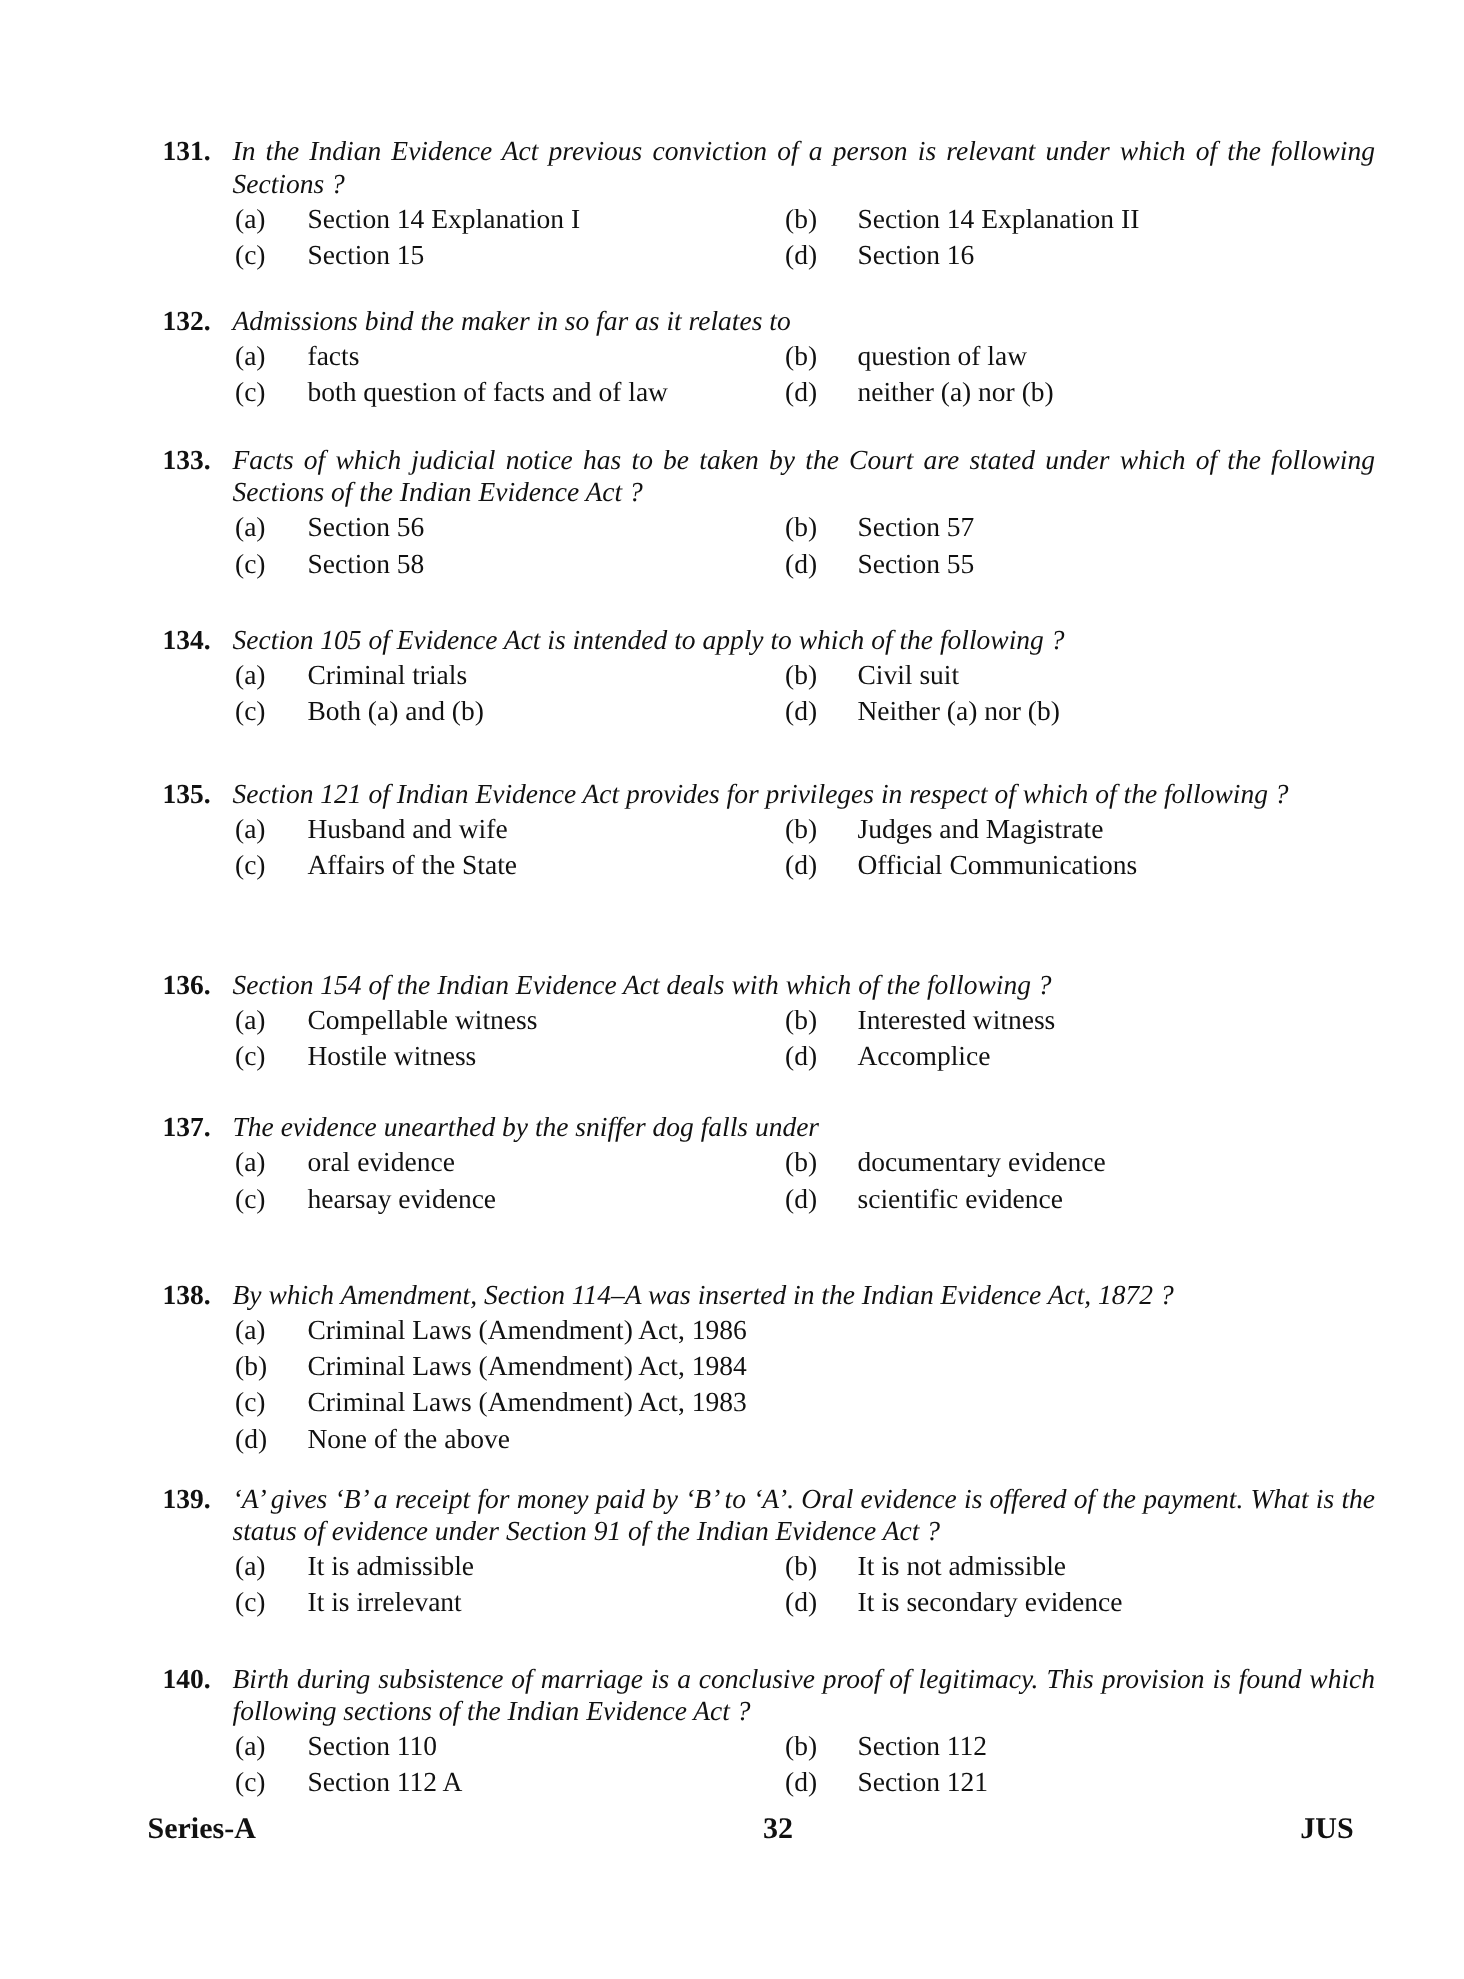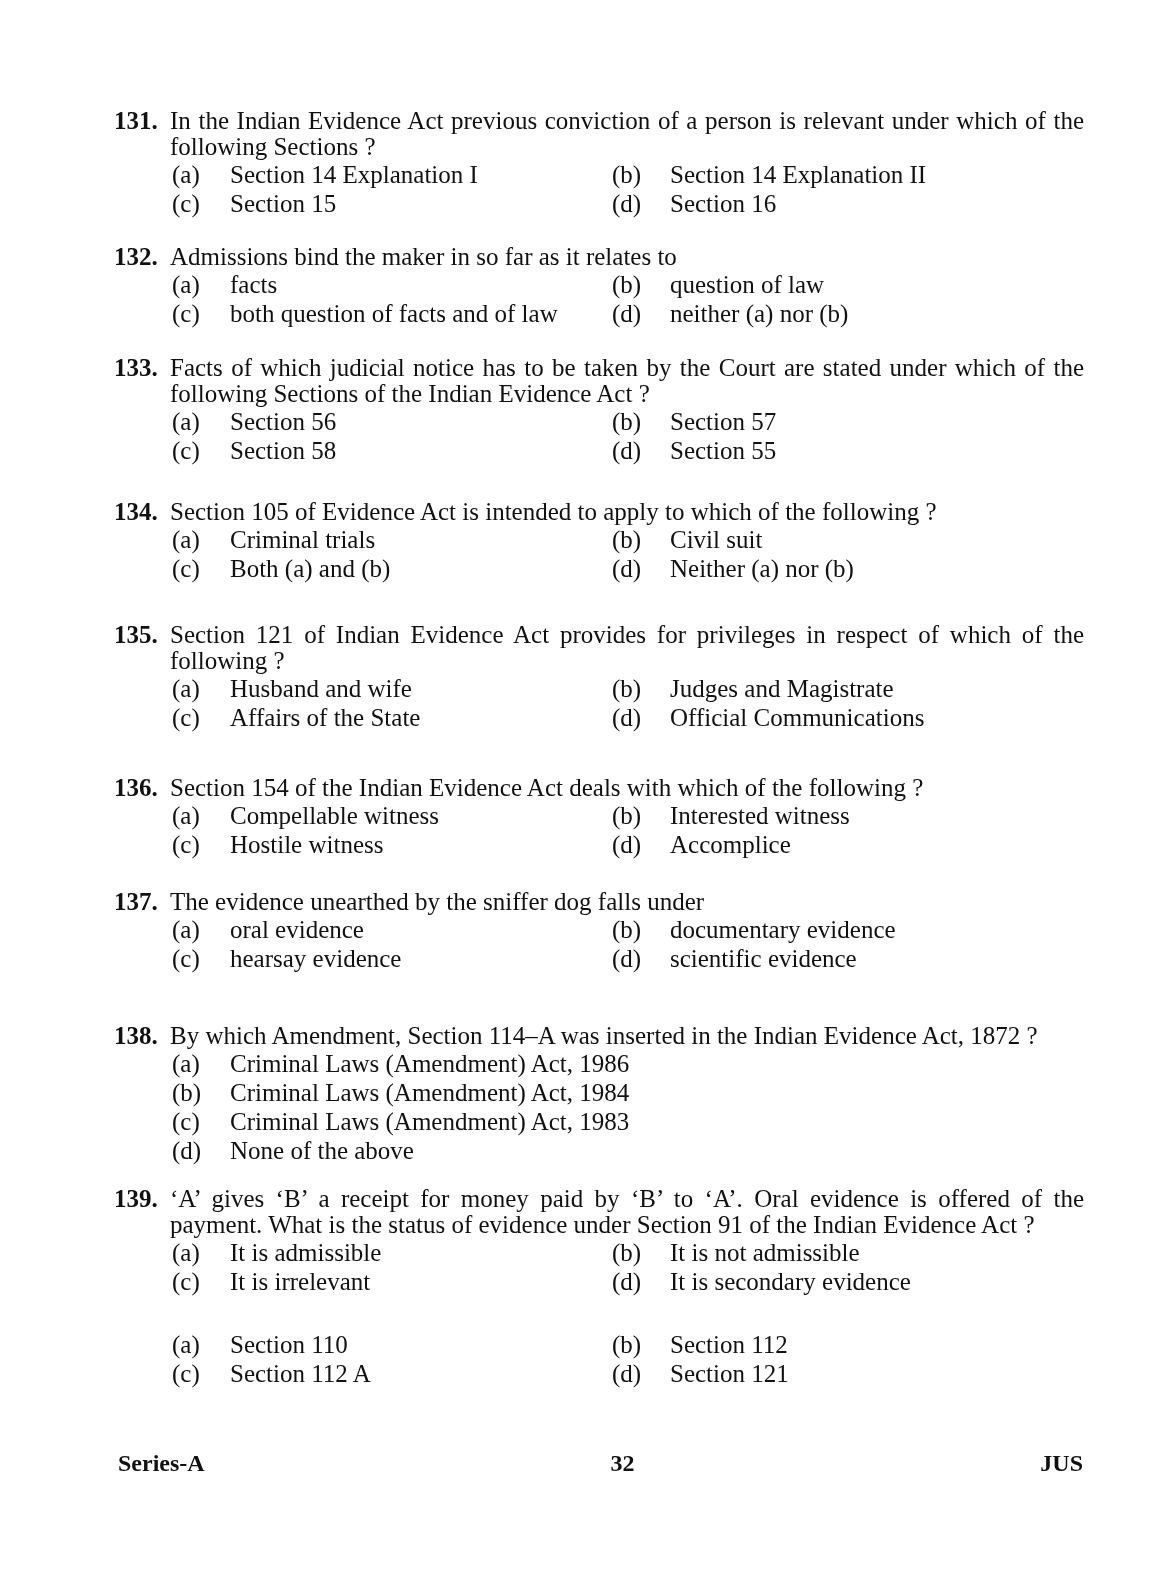--- a/index.html
+++ b/index.html
@@ -1,22 +1,22 @@
 <!DOCTYPE html>
 <html><head>
 <meta charset="utf-8">
 <style>
   html,body{margin:0;padding:0;background:#fff;}
   body{width:1171px;height:1583px;position:relative;overflow:hidden;
        font-family:"Liberation Serif","DejaVu Serif",serif;color:#111;}
   .page{position:absolute;left:0;top:0;width:1171px;height:1583px;}
-  .q{position:absolute;left:114px;width:970px;font-size:25px;line-height:26px;}
+  .q{position:absolute;left:130px;width:970px;font-size:22px;line-height:26px;}
   .qhead{display:flex;}
   .qnum{font-weight:bold;width:56px;flex:none;}
-  .qtext{flex:1;text-align:justify;}
+  .qtext{flex:1;text-align:justify;font-style:italic;}
   .opts{margin-left:58px;display:grid;grid-template-columns:440px 440px;row-gap:3px;margin-top:2px;}
   .opts.single{grid-template-columns:880px;}
   .opt{display:flex;}
   .ol{width:58px;flex:none;}
   .footer{position:absolute;top:1450px;left:118px;width:965px;display:flex;justify-content:space-between;
           font-weight:bold;font-size:24px;}
 </style>
 </head>
 <body>
 
@@ -232,20 +232,24 @@
             <span class="ol">(c)</span>
             <span>It is irrelevant</span>
           </div>
           <div class="opt">
             <span class="ol">(d)</span>
             <span>It is secondary evidence</span>
           </div>
         </div>
       </div>
       <div class="q" style="top: 1330px;">
+        <div class="qhead">
+          <span class="qnum">140.</span>
+          <span class="qtext">Birth during subsistence of marriage is a conclusive proof of legitimacy. This provision is found which following sections of the Indian Evidence Act ?</span>
+        </div>
         <div class="opts">
           <div class="opt">
             <span class="ol">(a)</span>
             <span>Section 110</span>
           </div>
           <div class="opt">
             <span class="ol">(b)</span>
             <span>Section 112</span>
           </div>
           <div class="opt">

